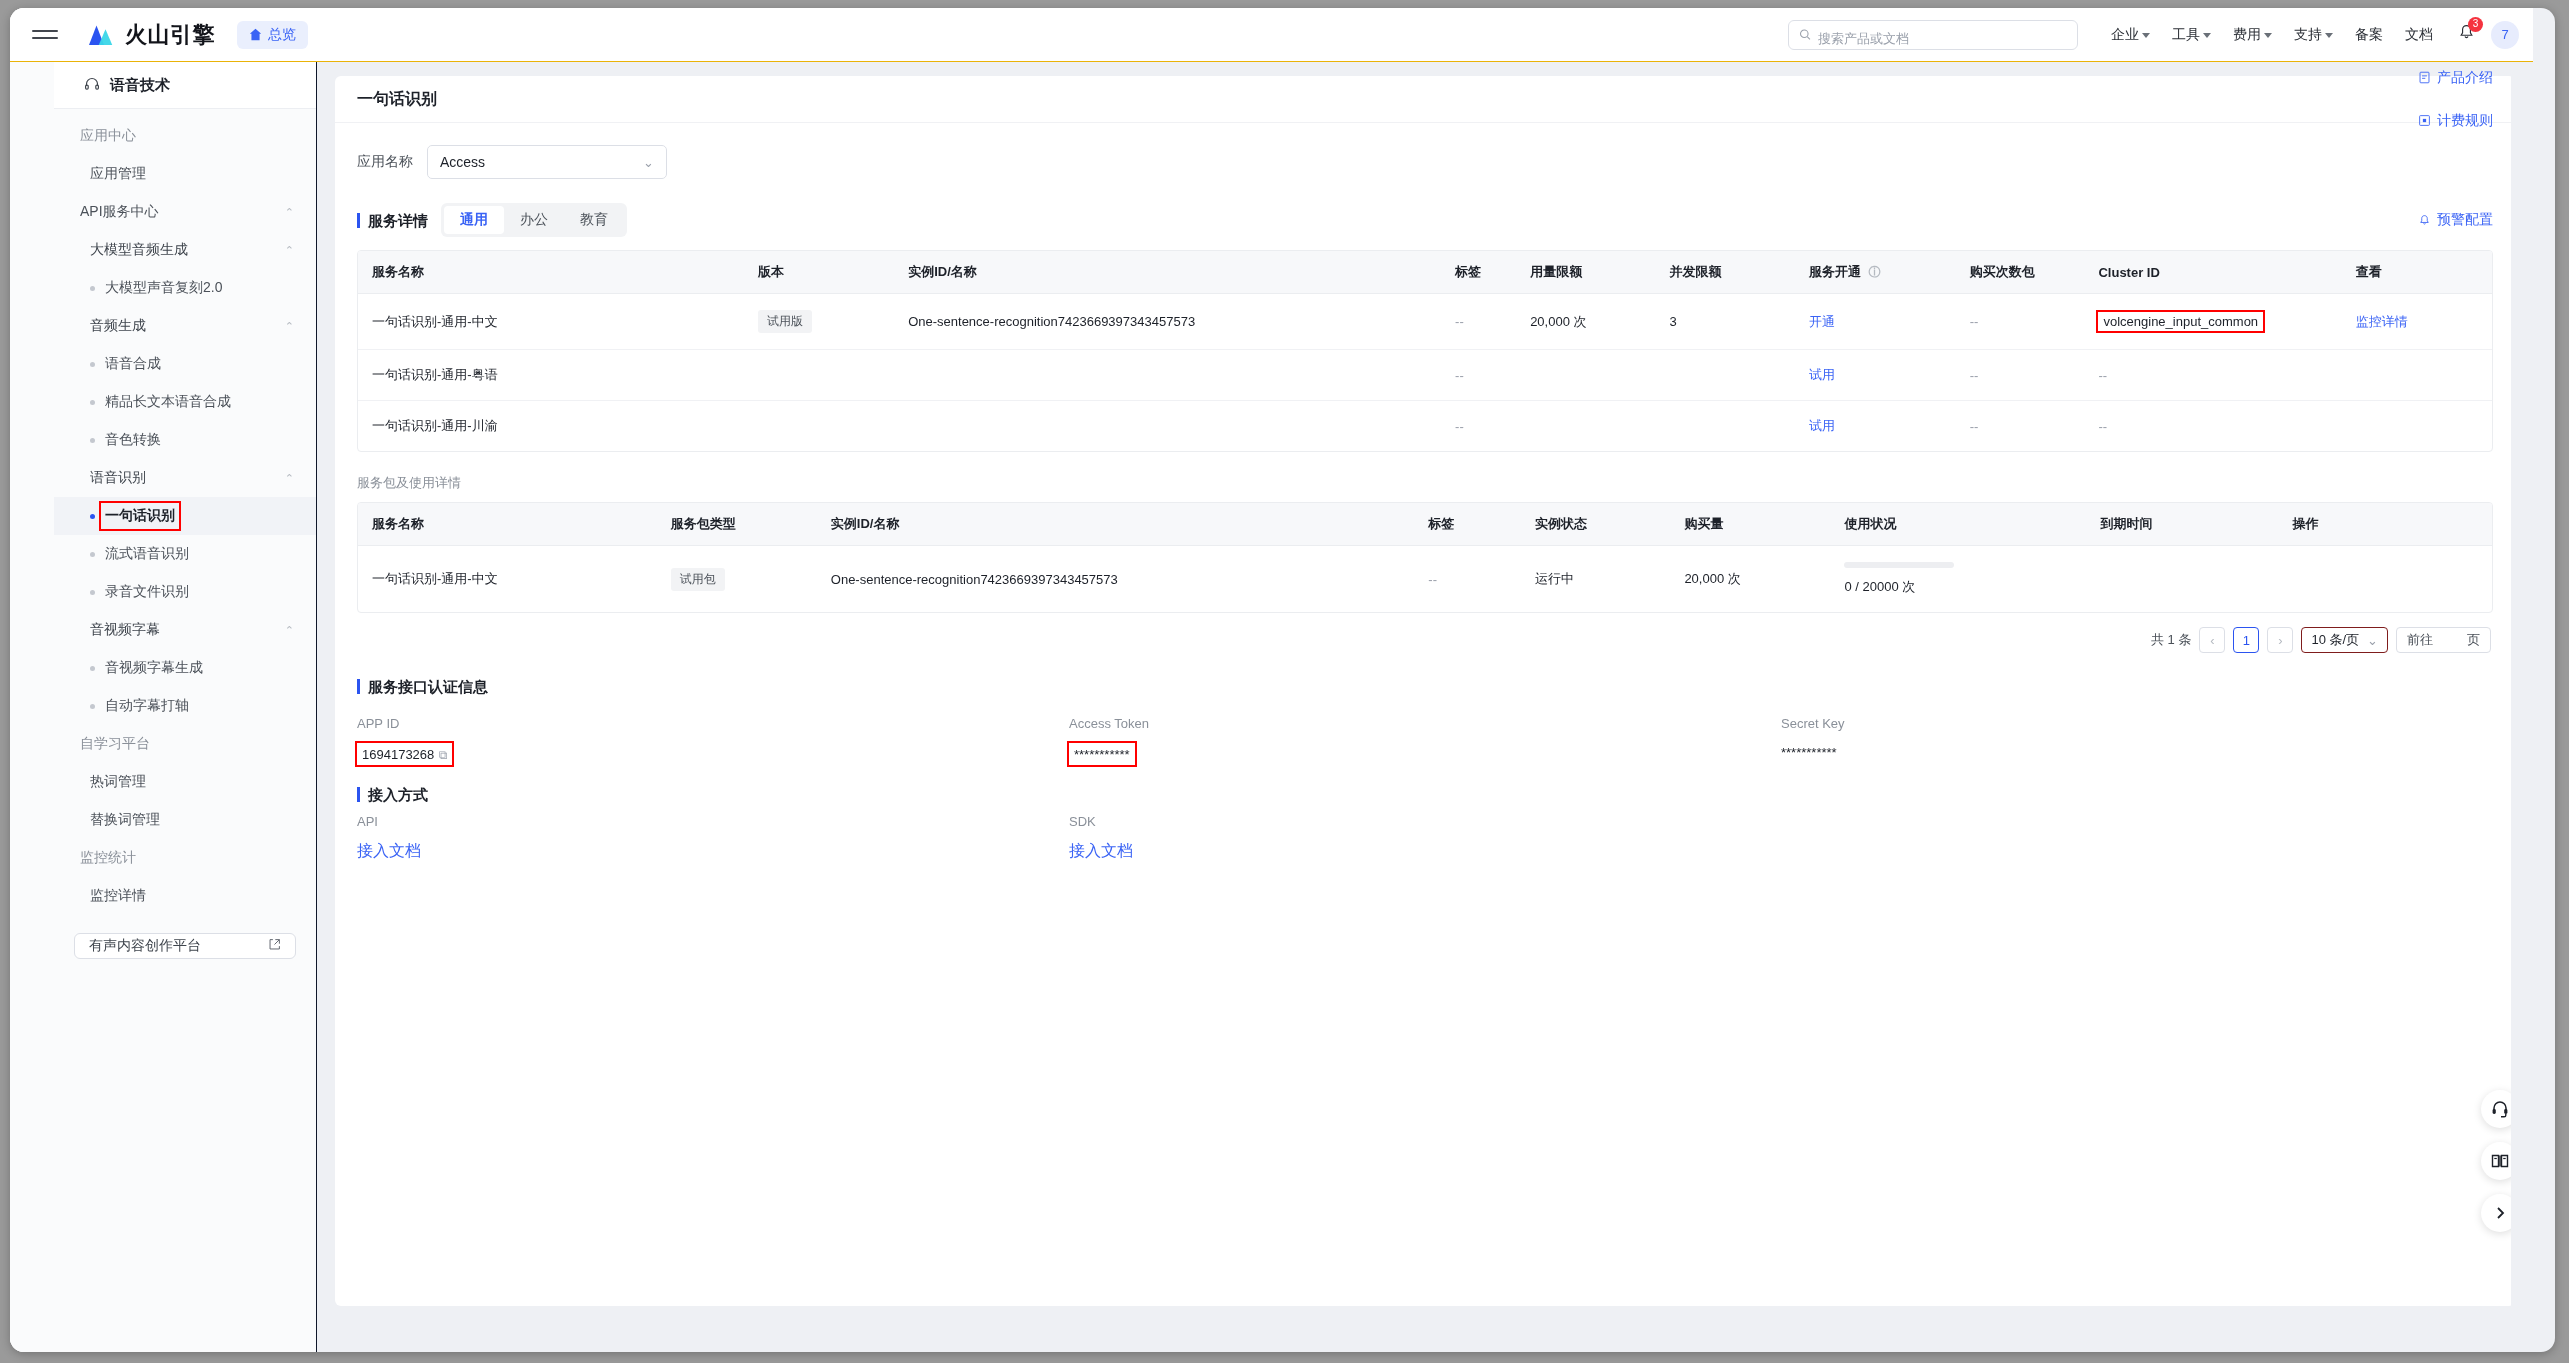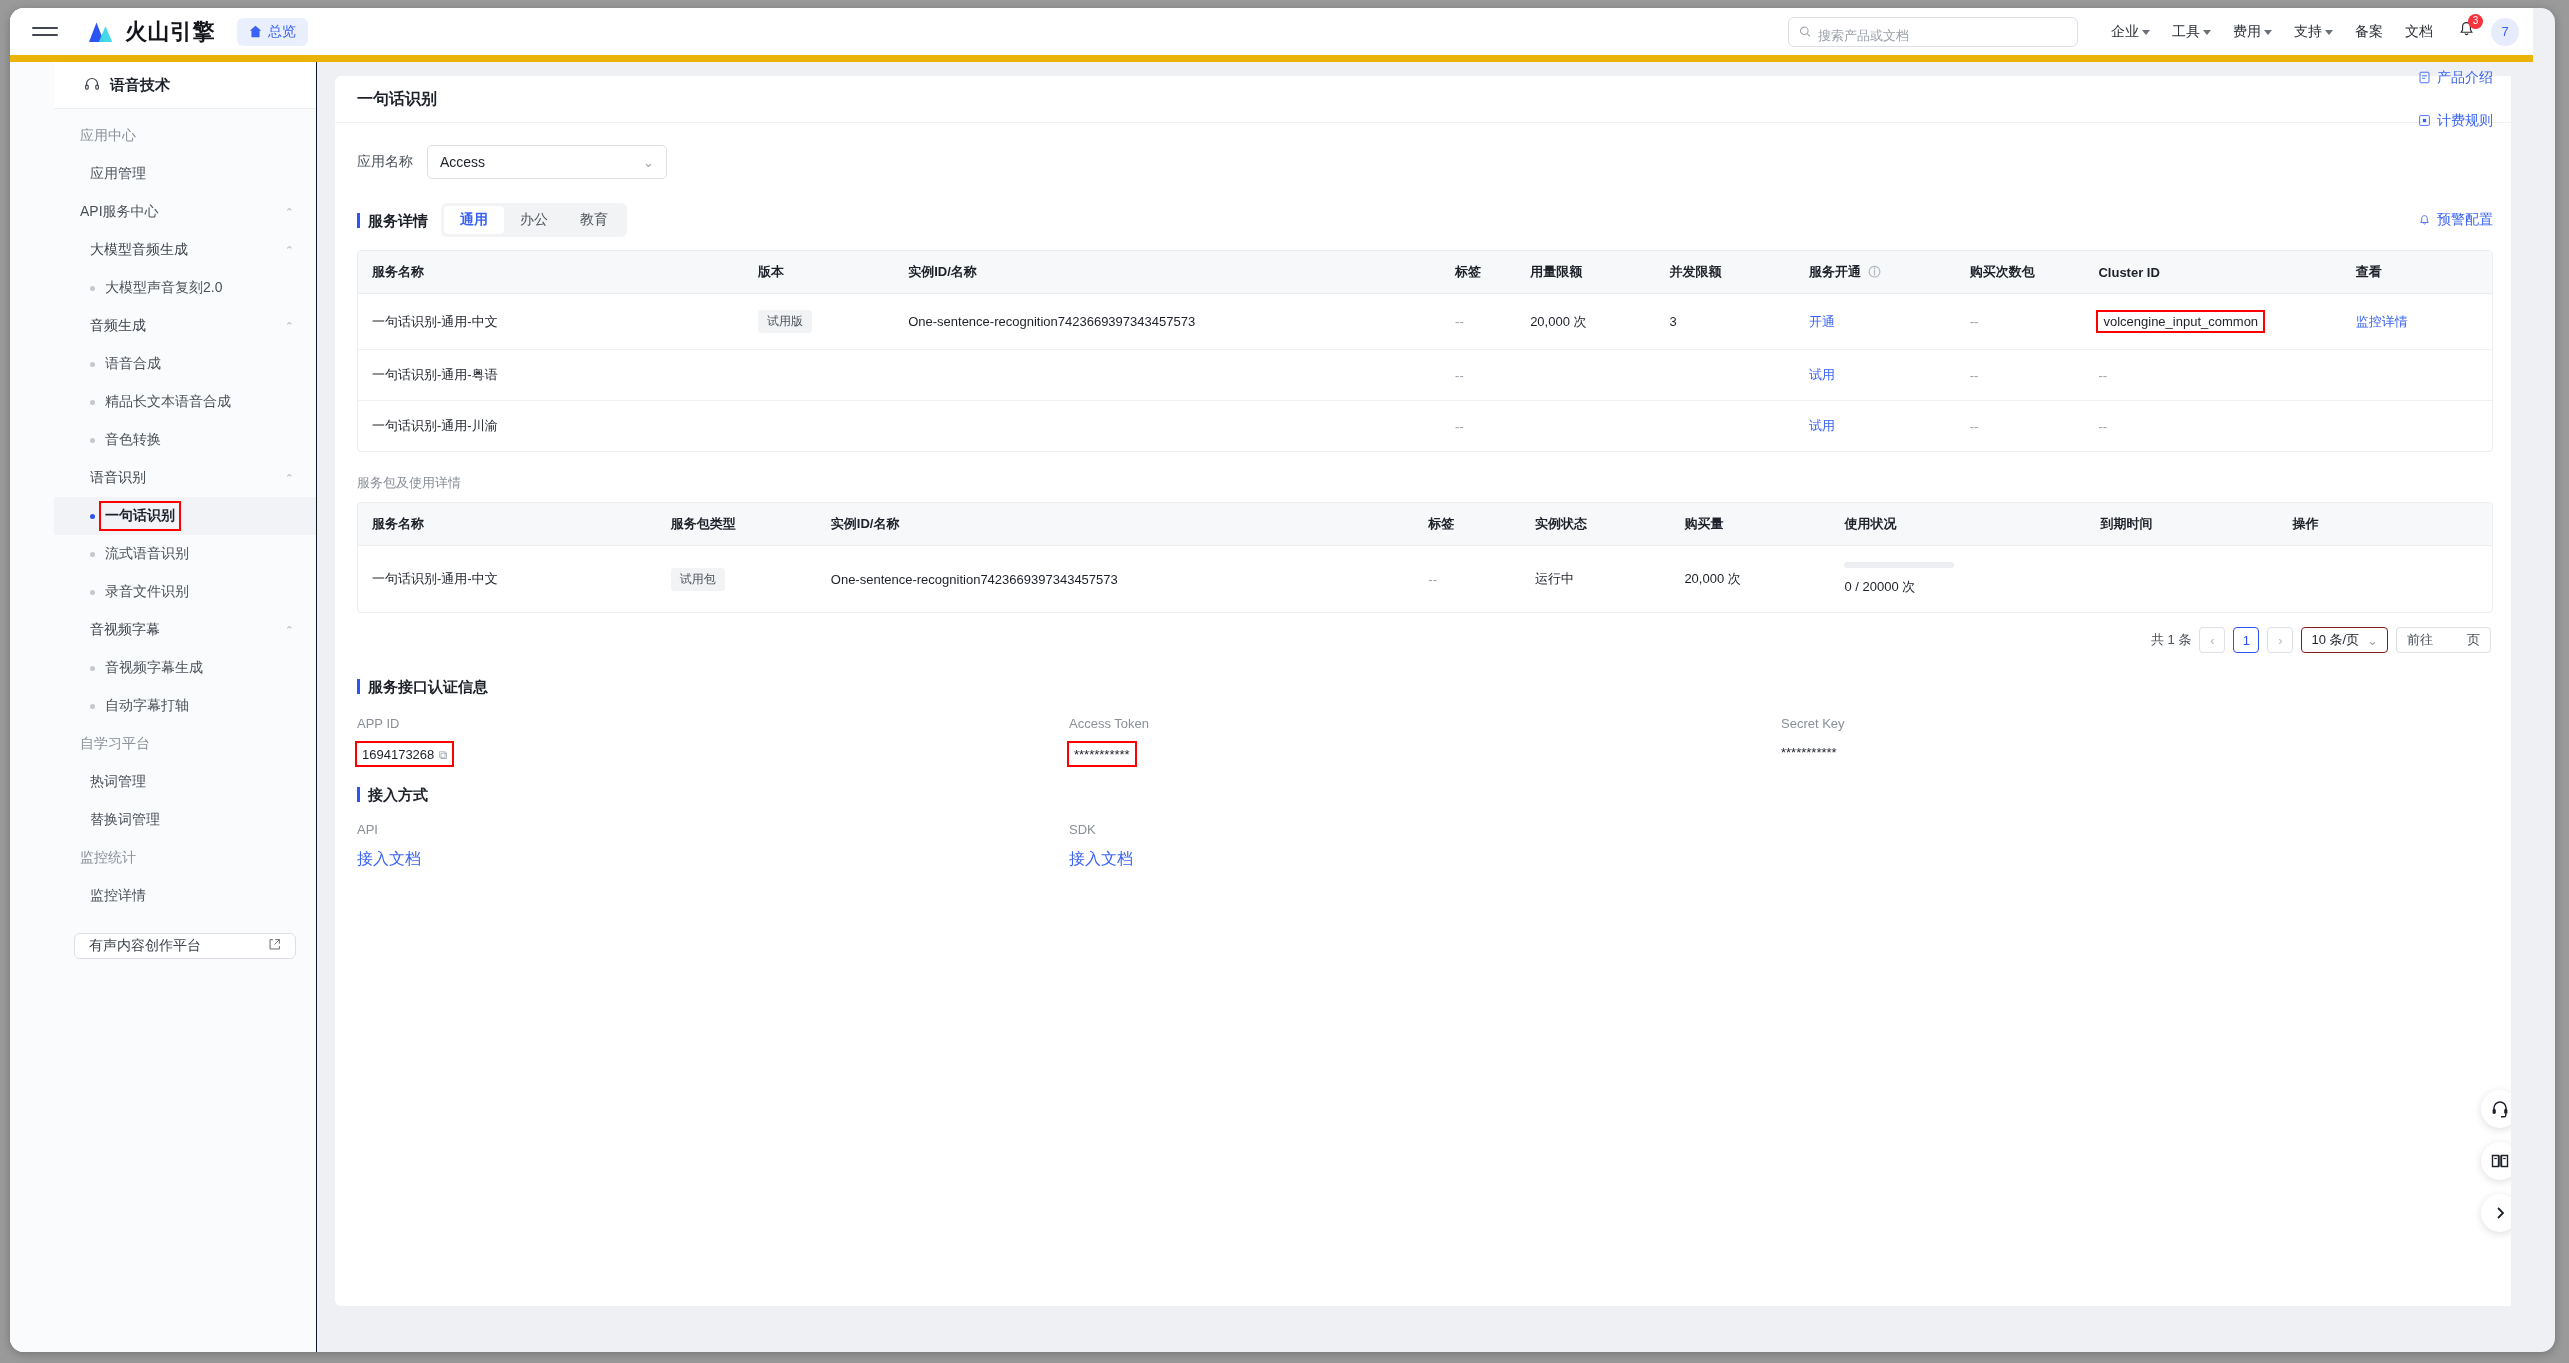--- a/index.html
+++ b/index.html
@@ -22,21 +22,21 @@
     position: absolute; left: 0; top: 0;
     width: 2523px; height: 100%;
     background: #ffffff;
     overflow: hidden;
   }
   
   .topbar {
     position: relative;
     height: 54px;
     background: #fff;
-    border-bottom: 7px solid #eab308;
+    border-bottom: 1px solid #eab308;
     display: flex; align-items: center;
     padding: 0 14px 0 22px;
   }
   .hamburger { width: 26px; height: 20px; display:flex; flex-direction:column; justify-content:center; gap:5px; cursor:pointer; }
   .hamburger span { display:block; height:2px; background:#42464e; border-radius:1px; }
   .brand { display:flex; align-items:center; gap:9px; margin-left: 28px; }
   .brand-logo { width: 30px; height: 25px; }
   .brand-name { font-size: 22px; font-weight: 700; color: #12141a; letter-spacing:.5px;}
   .overview-pill {
     margin-left: 22px;
@@ -604,21 +604,21 @@
             </div>
             <div class="auth-col">
               <div class="auth-label">Secret Key</div>
               <div class="auth-value">***********</div>
             </div>
           </div>
 
           <div class="section-row" style="padding-top:22px;">
             <span class="sec-title">接入方式</span>
           </div>
-          <div class="access-grid" style="margin-top:20px;justify-content:flex-end;">
+          <div class="access-grid" style="margin-top:12px;justify-content:flex-end;">
             <div class="access-col">
               <div class="auth-label">API</div>
               <div class="link">接入文档</div>
             </div>
             <div class="access-col">
               <div class="auth-label">SDK</div>
               <div class="link">接入文档</div>
             </div>
             <div class="access-col"></div>
           </div>

